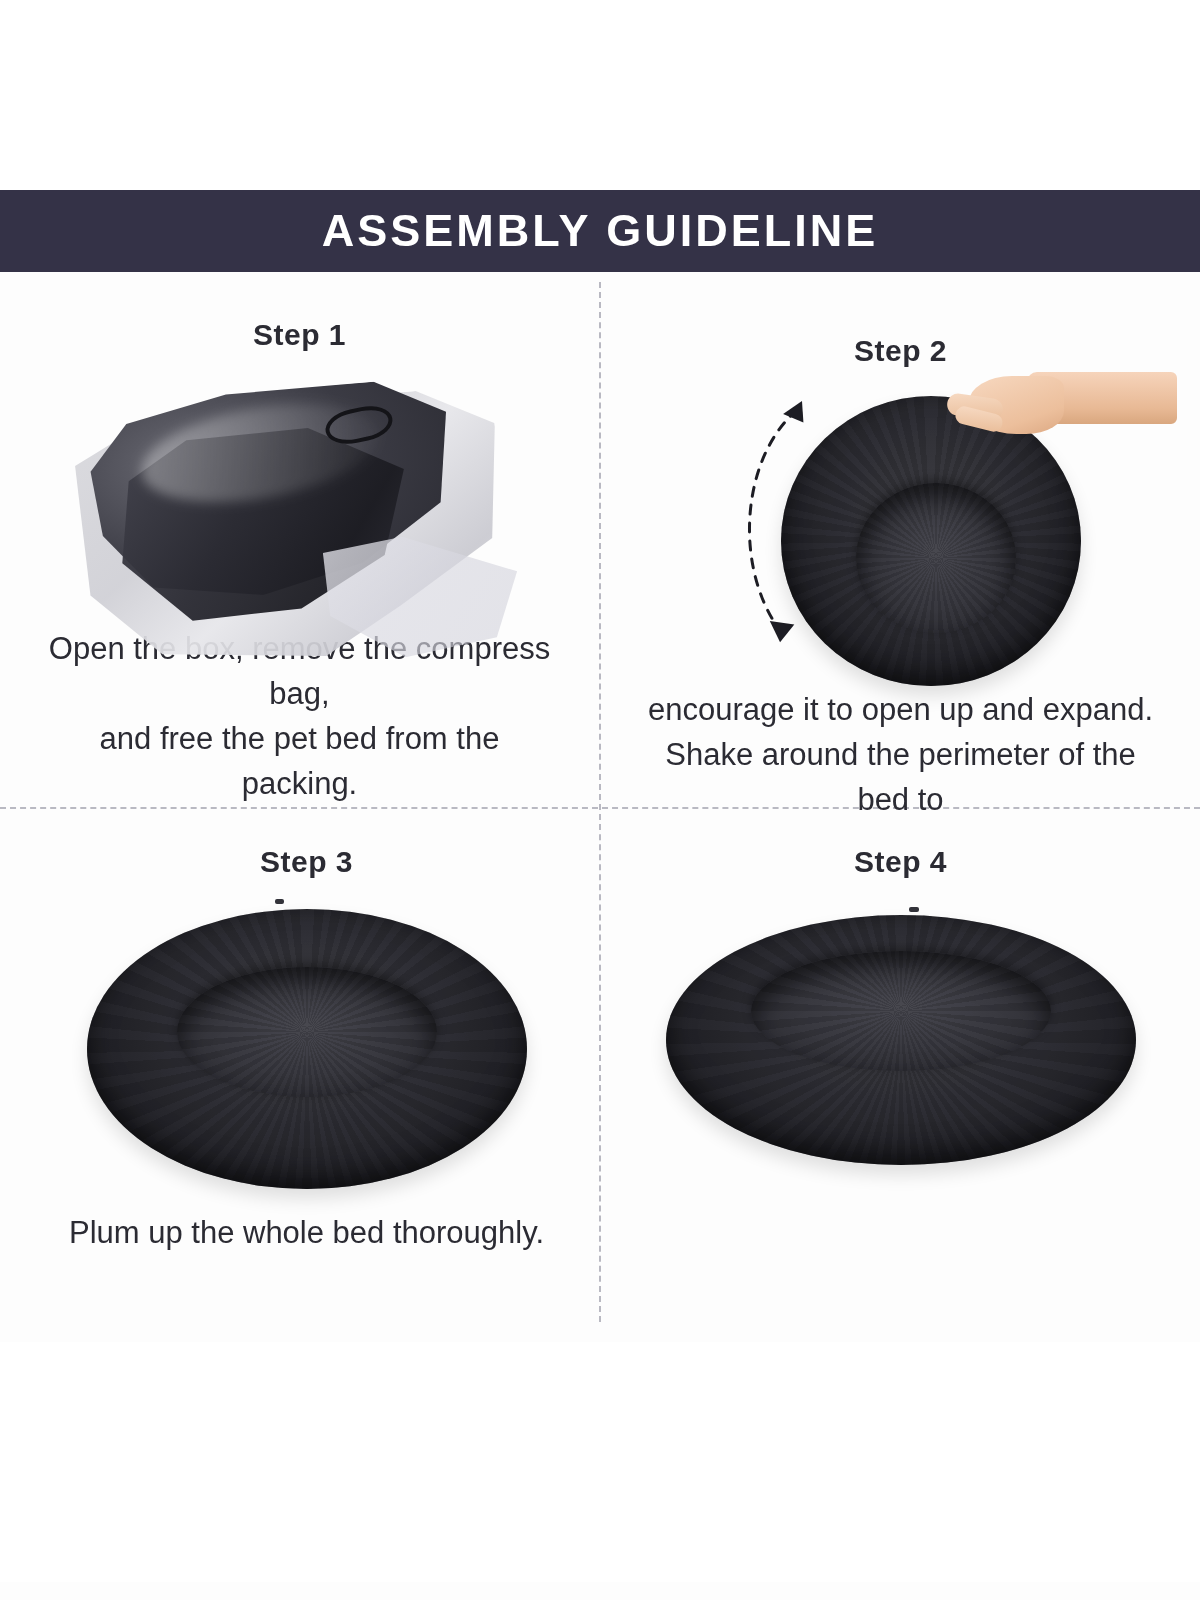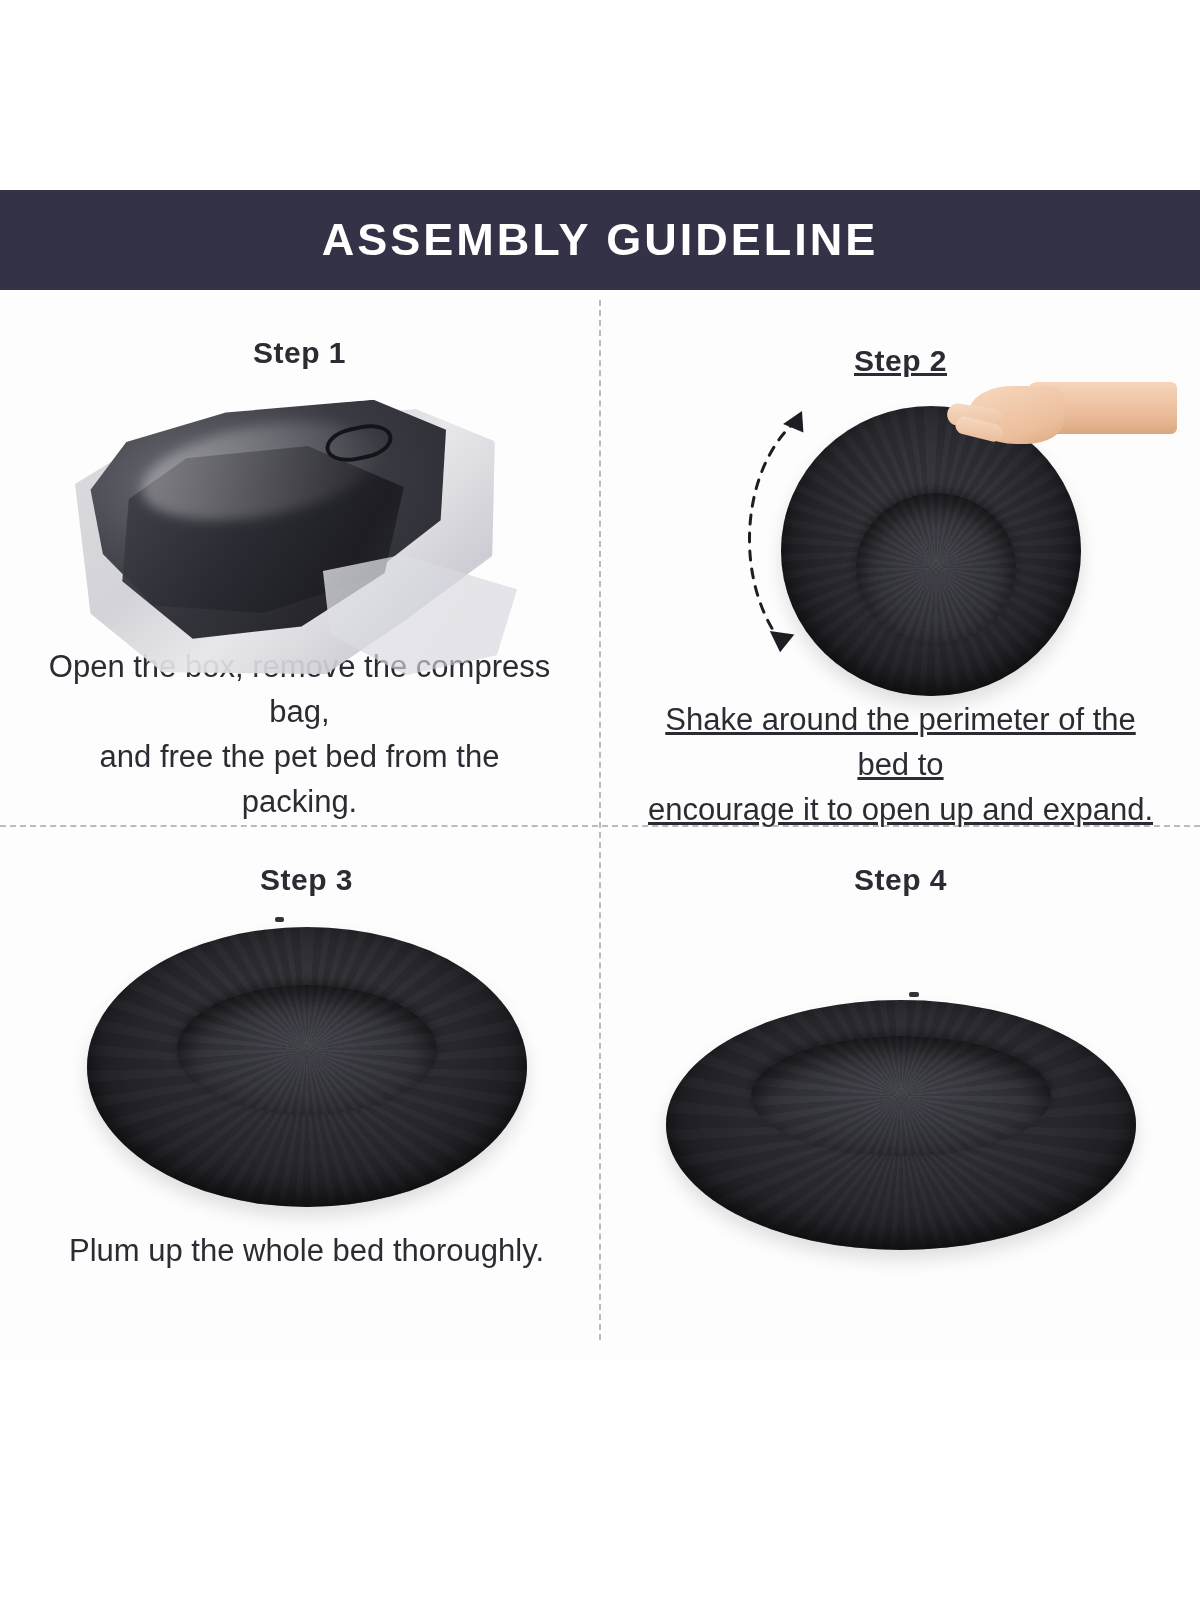--- a/index.html
+++ b/index.html
@@ -18,21 +18,21 @@
     position: relative;
     width: 1200px;
     height: 1600px;
     background: #fdfdfd;
   }
   .top-blank {
     height: 190px;
     background: #ffffff;
   }
   .banner {
-    height: 100px;
+    height: 82px;
     background: #343247;
     display: flex;
     align-items: center;
     justify-content: center;
   }
   .banner-title {
     color: #ffffff;
     font-size: 45px;
     letter-spacing: 3px;
     font-weight: bold;
@@ -62,23 +62,23 @@
   .cell {
     position: absolute;
     width: 599px;
     height: 535px;
     box-sizing: border-box;
     display: flex;
     flex-direction: column;
     align-items: center;
   }
   .cell-1 { left: 0px;   top: 0px; }
-  .cell-2 { left: 601px; top: 8px; text-decoration: underline; }
+  .cell-2 { left: 601px; top: 16px; }
   .cell-3 { left: 7px;   top: 537px; }
-  .cell-4 { left: 601px; top: 537px; justify-content: space-between; }
+  .cell-4 { left: 601px; top: 537px; }
 
   .step-label {
     font-size: 30px;
     font-weight: bold;
     color: #2b2b33;
     margin-top: 46px;
     letter-spacing: 0.5px;
   }
   .cell-3 .step-label, .cell-4 .step-label {
     margin-top: 36px;
@@ -282,22 +282,22 @@
         <div class="bed bed2"></div>
         <div class="bed-hole bed2-hole"></div>
         <div class="hand">
           <div class="arm"></div>
           <div class="palm"></div>
           <div class="finger f1"></div>
           <div class="finger f2"></div>
         </div>
       </div>
       <div class="caption">
+        <span class="line">encourage it to open up and expand.</span>
         <span class="line">Shake around the perimeter of the bed to</span>
-        <span class="line">encourage it to open up and expand.</span>
       </div>
     </div>
 
     <div class="cell cell-3">
       <div class="step-label">Step 3</div>
       <div class="art">
         <div class="bed bed3"></div>
         <div class="bed-hole bed3-hole"></div>
         <div class="tag3"></div>
       </div>

